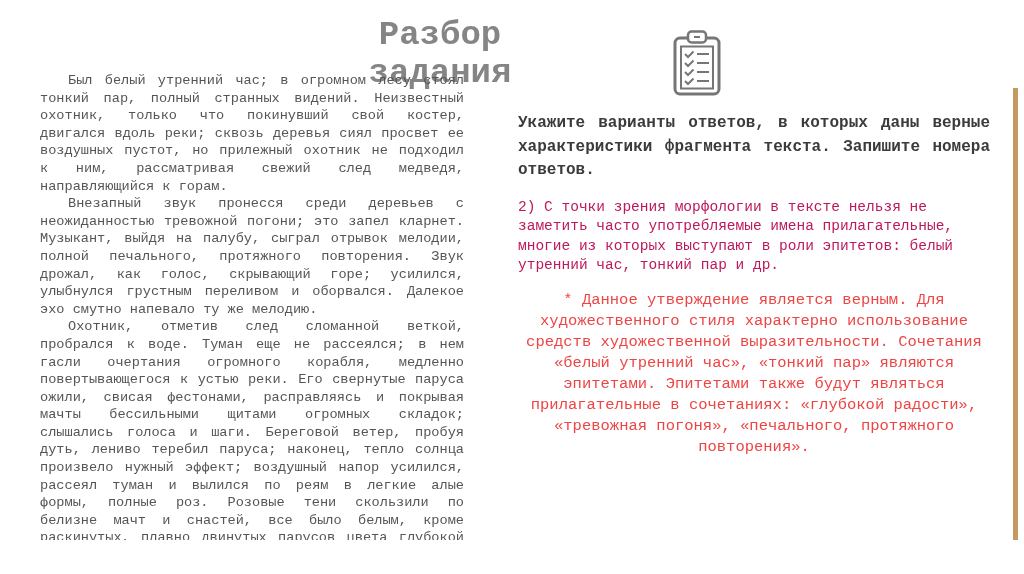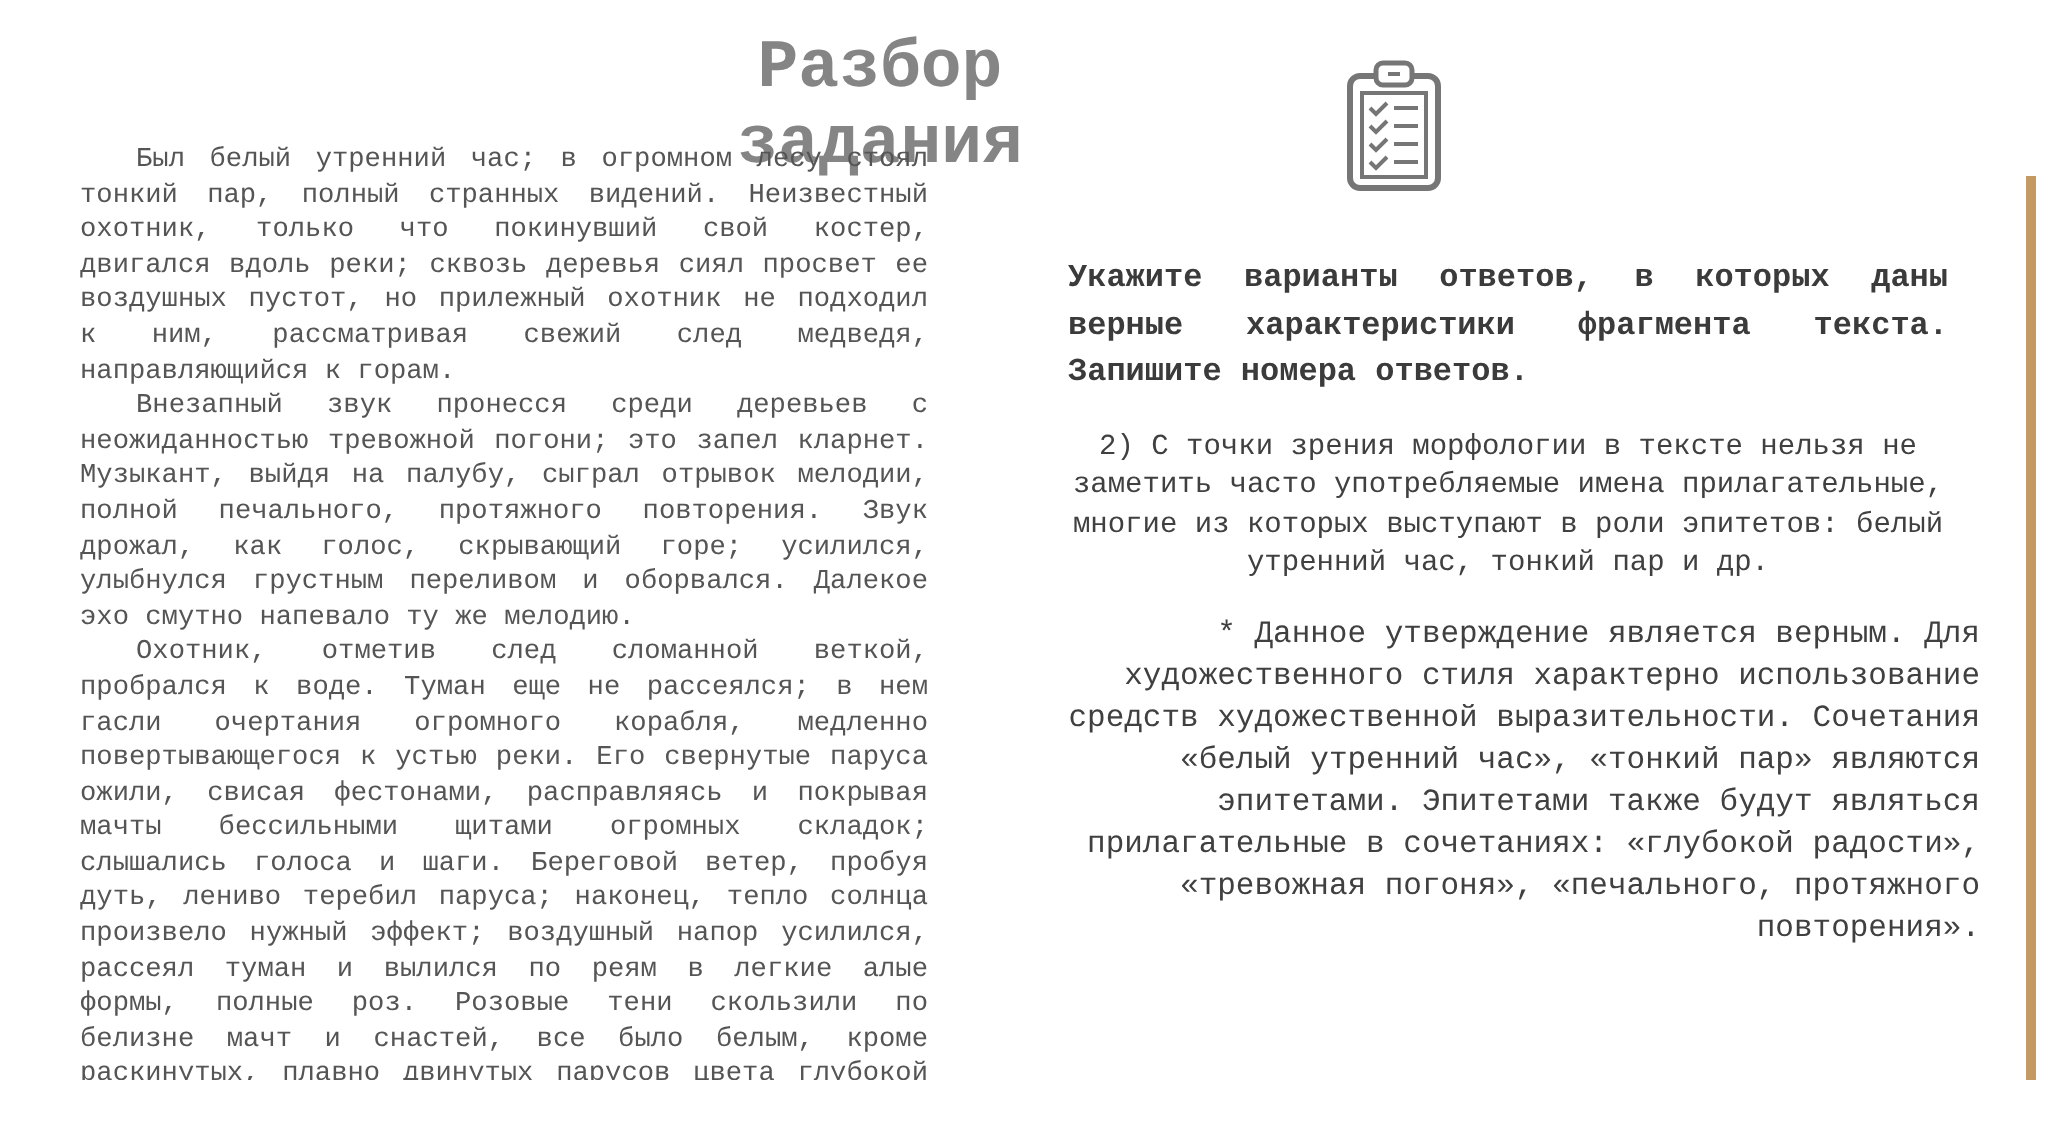--- a/index.html
+++ b/index.html
@@ -53,40 +53,40 @@
     text-indent: 28px;
   }
   .right-col {
     position: absolute;
     left: 518px;
     top: 112px;
     width: 472px;
     z-index: 2;
   }
   .question {
-    margin: 16px;
+    margin: 0;
     font-size: 16px;
     font-weight: bold;
     line-height: 23.5px;
     color: #3b3b3b;
     text-align: justify;
   }
   .statement {
     margin: 15px 0 0 0;
     font-size: 14.5px;
     line-height: 19.5px;
-    color: #404040;
-    text-align: center;
+    color: #be185d;
+    text-align: left;
   }
   .answer {
     margin: 14px 0 0 0;
     font-size: 15.5px;
     line-height: 21px;
-    color: #404040;
-    text-align: right;
+    color: #ef4444;
+    text-align: center;
   }
   .watermark {
     position: absolute;
     right: 24px;
     top: 549px;
     font-size: 10px;
     color: #d8d8d8;
     z-index: 3;
   }
   .accent-v {

